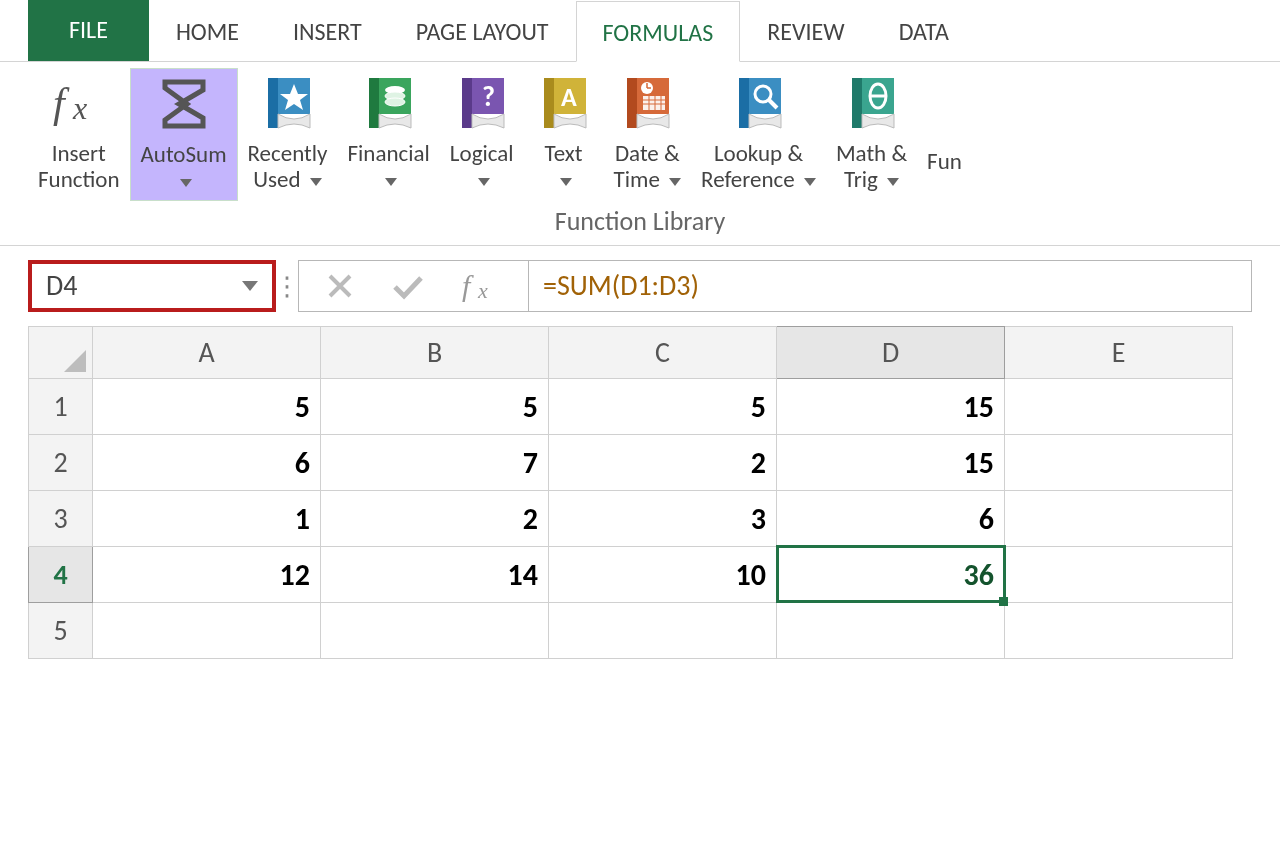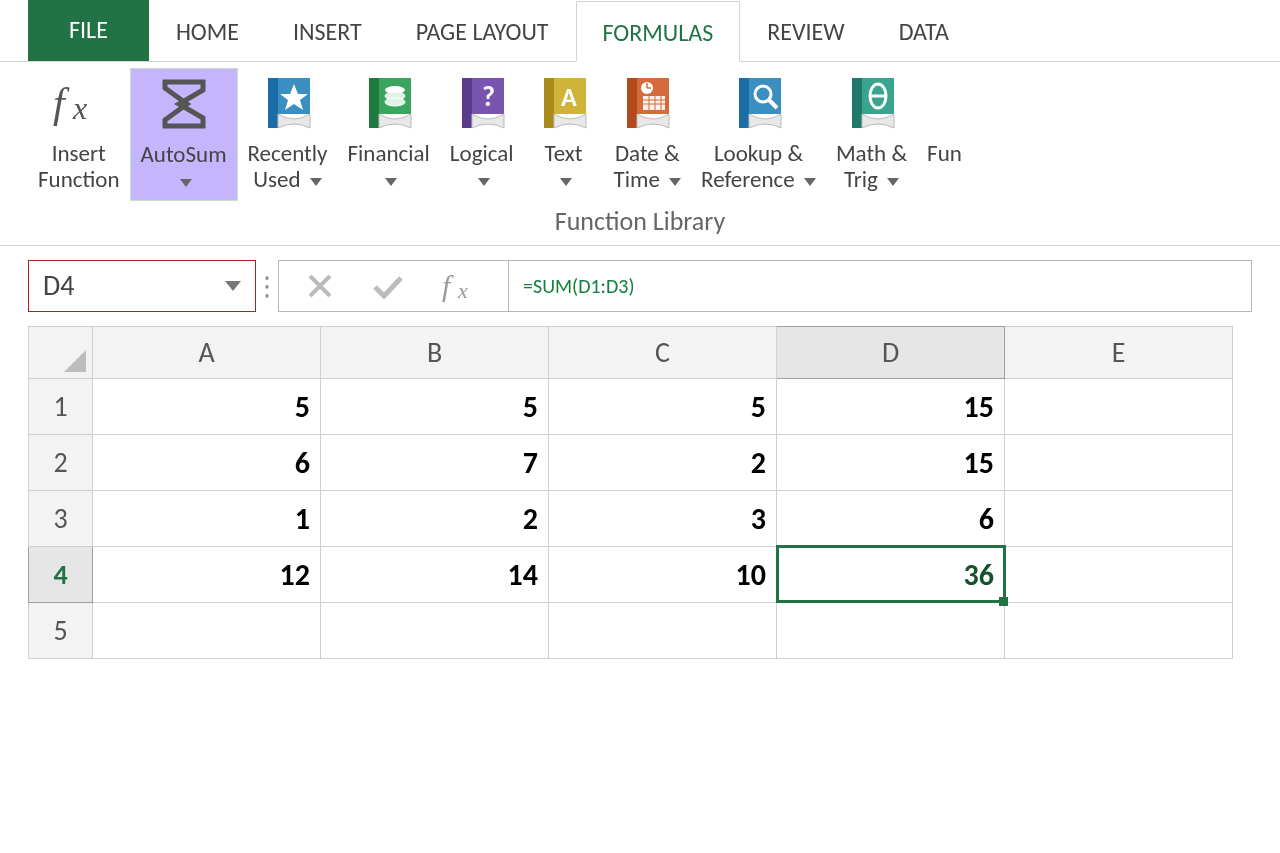--- a/index.html
+++ b/index.html
@@ -92,22 +92,22 @@
   
   .formula-bar-wrap {
     padding: 14px 28px 8px 28px;
   }
   .formula-bar {
     display: flex;
     align-items: stretch;
     height: 52px;
   }
   .name-box {
-    width: 228px;
-    border: 1px solid #b91c1c;
+    width: 248px;
+    border: 4px solid #b91c1c;
     display: flex;
     align-items: center;
     padding: 0 14px;
     font-size: 28px;
     color: #444;
     justify-content: space-between;
   }
   .nb-arrow svg { display:block; }
   .fb-sep {
     width: 22px;
@@ -123,22 +123,22 @@
     justify-content: space-around;
     padding: 0 8px;
   }
   .fb-icons .fb-icon { color: #aaa; display:flex; align-items:center; }
   .fb-input {
     flex: 1;
     border: 1px solid #b7b7b7;
     display: flex;
     align-items: center;
     padding: 0 14px;
-    font-size: 20px;
-    color: #15803d;
+    font-size: 28px;
+    color: #a16207;
   }
 
   
   .sheet-wrap { padding: 6px 0 0 28px; }
   table.sheet {
     border-collapse: collapse;
     table-layout: fixed;
   }
   .sheet th, .sheet td {
     border: 1px solid #d0d0d0;
@@ -363,21 +363,21 @@
       </div>
       <span>Math &amp;</span>
       <span>
         <span>Trig</span>
         <span class="drop-tri"><svg width="12" height="8">
               <path d="M0 0 L12 0 L6 8 Z" fill="#666"></path>
             </svg></span>
       </span>
     </div>
 
-    <div class="ribbon-btn" style="min-width:40px; padding-right:0;">
+    <div class="ribbon-btn" style="min-width:40px; padding-right:0;gap:8px;">
       <div class="ribbon-icon" style="width:30px"></div>
       <span>Fun</span>
     </div>
 
   </div>
   <div class="ribbon-group-label">Function Library</div>
 </div>
 
 <div class="formula-bar-wrap">
   <div class="formula-bar">

